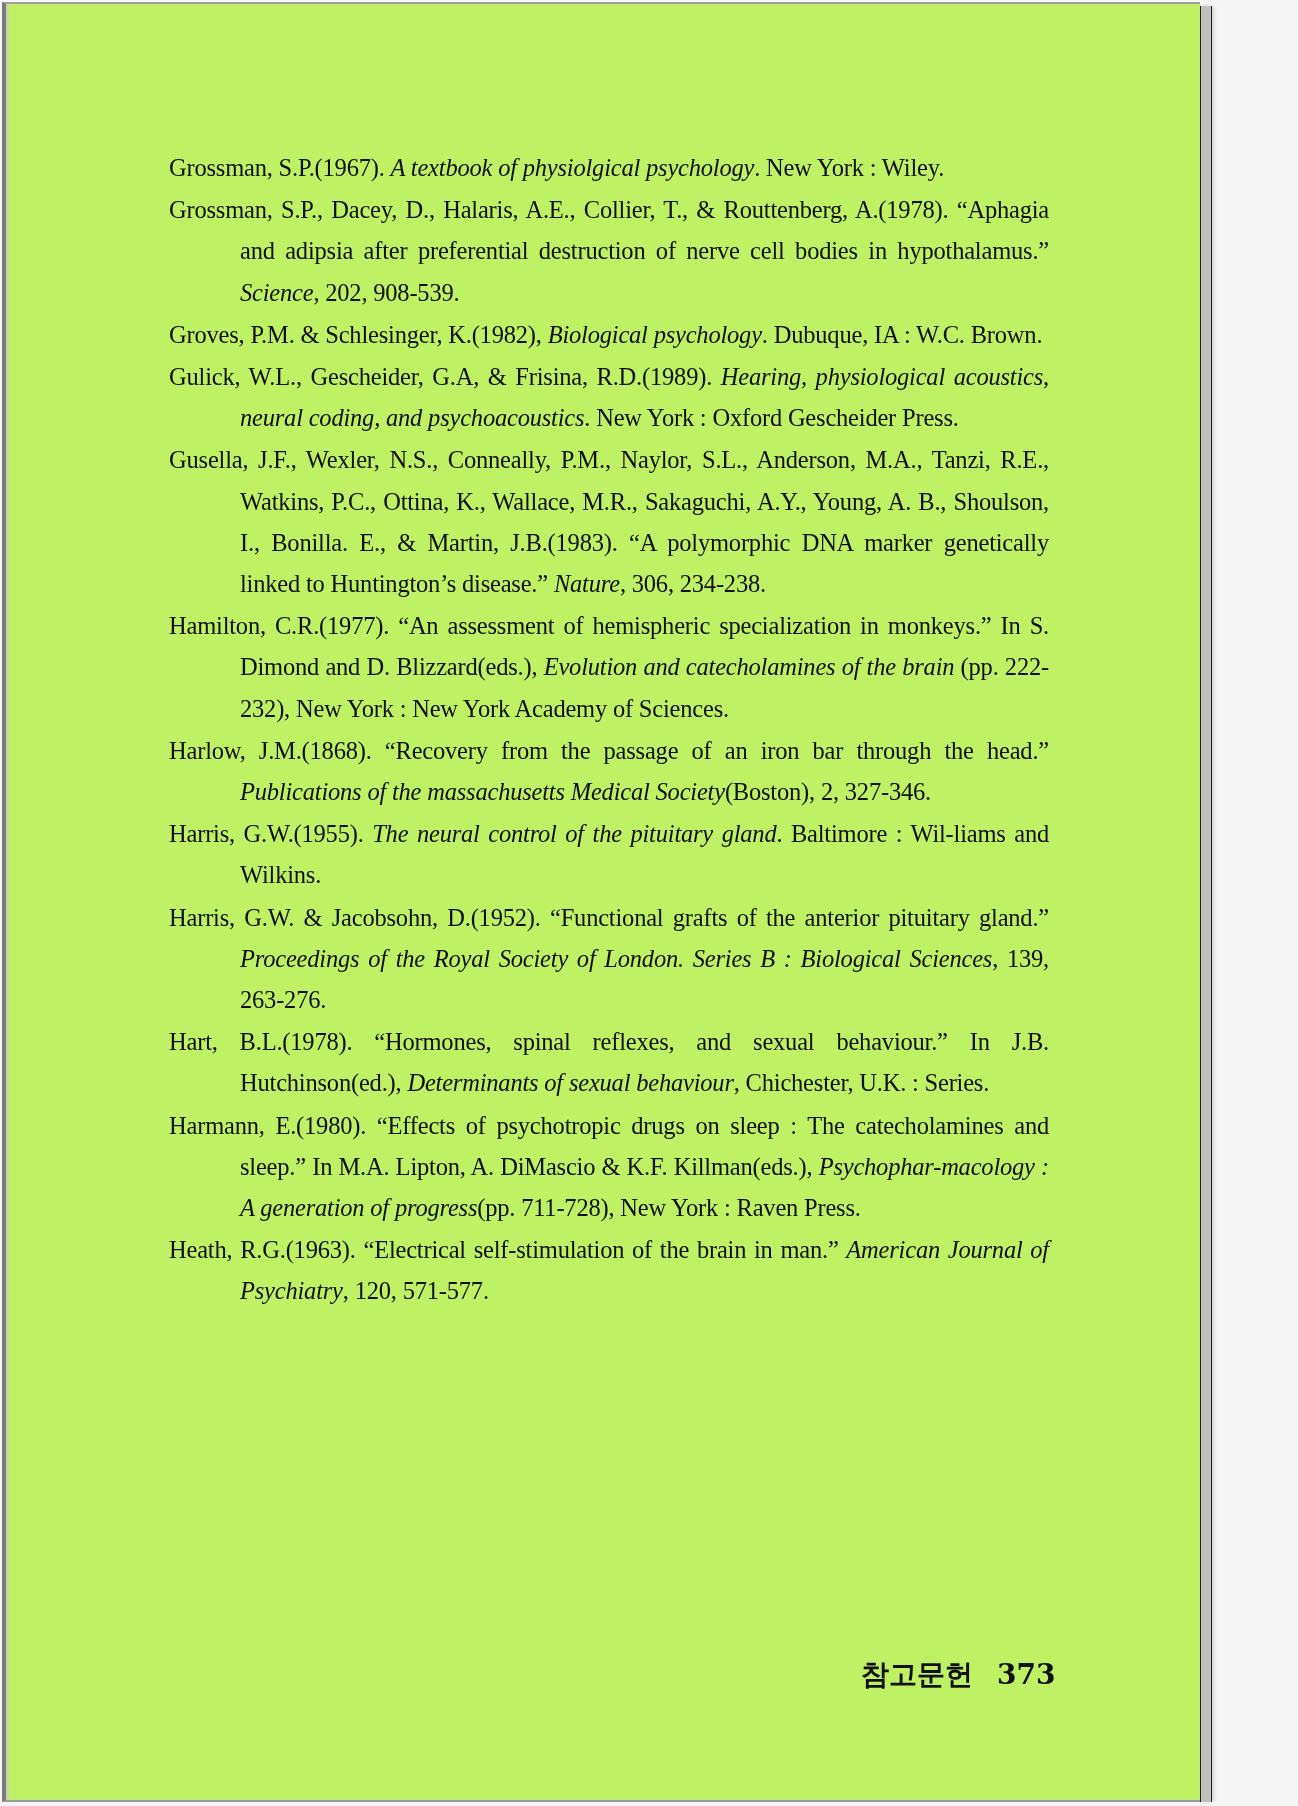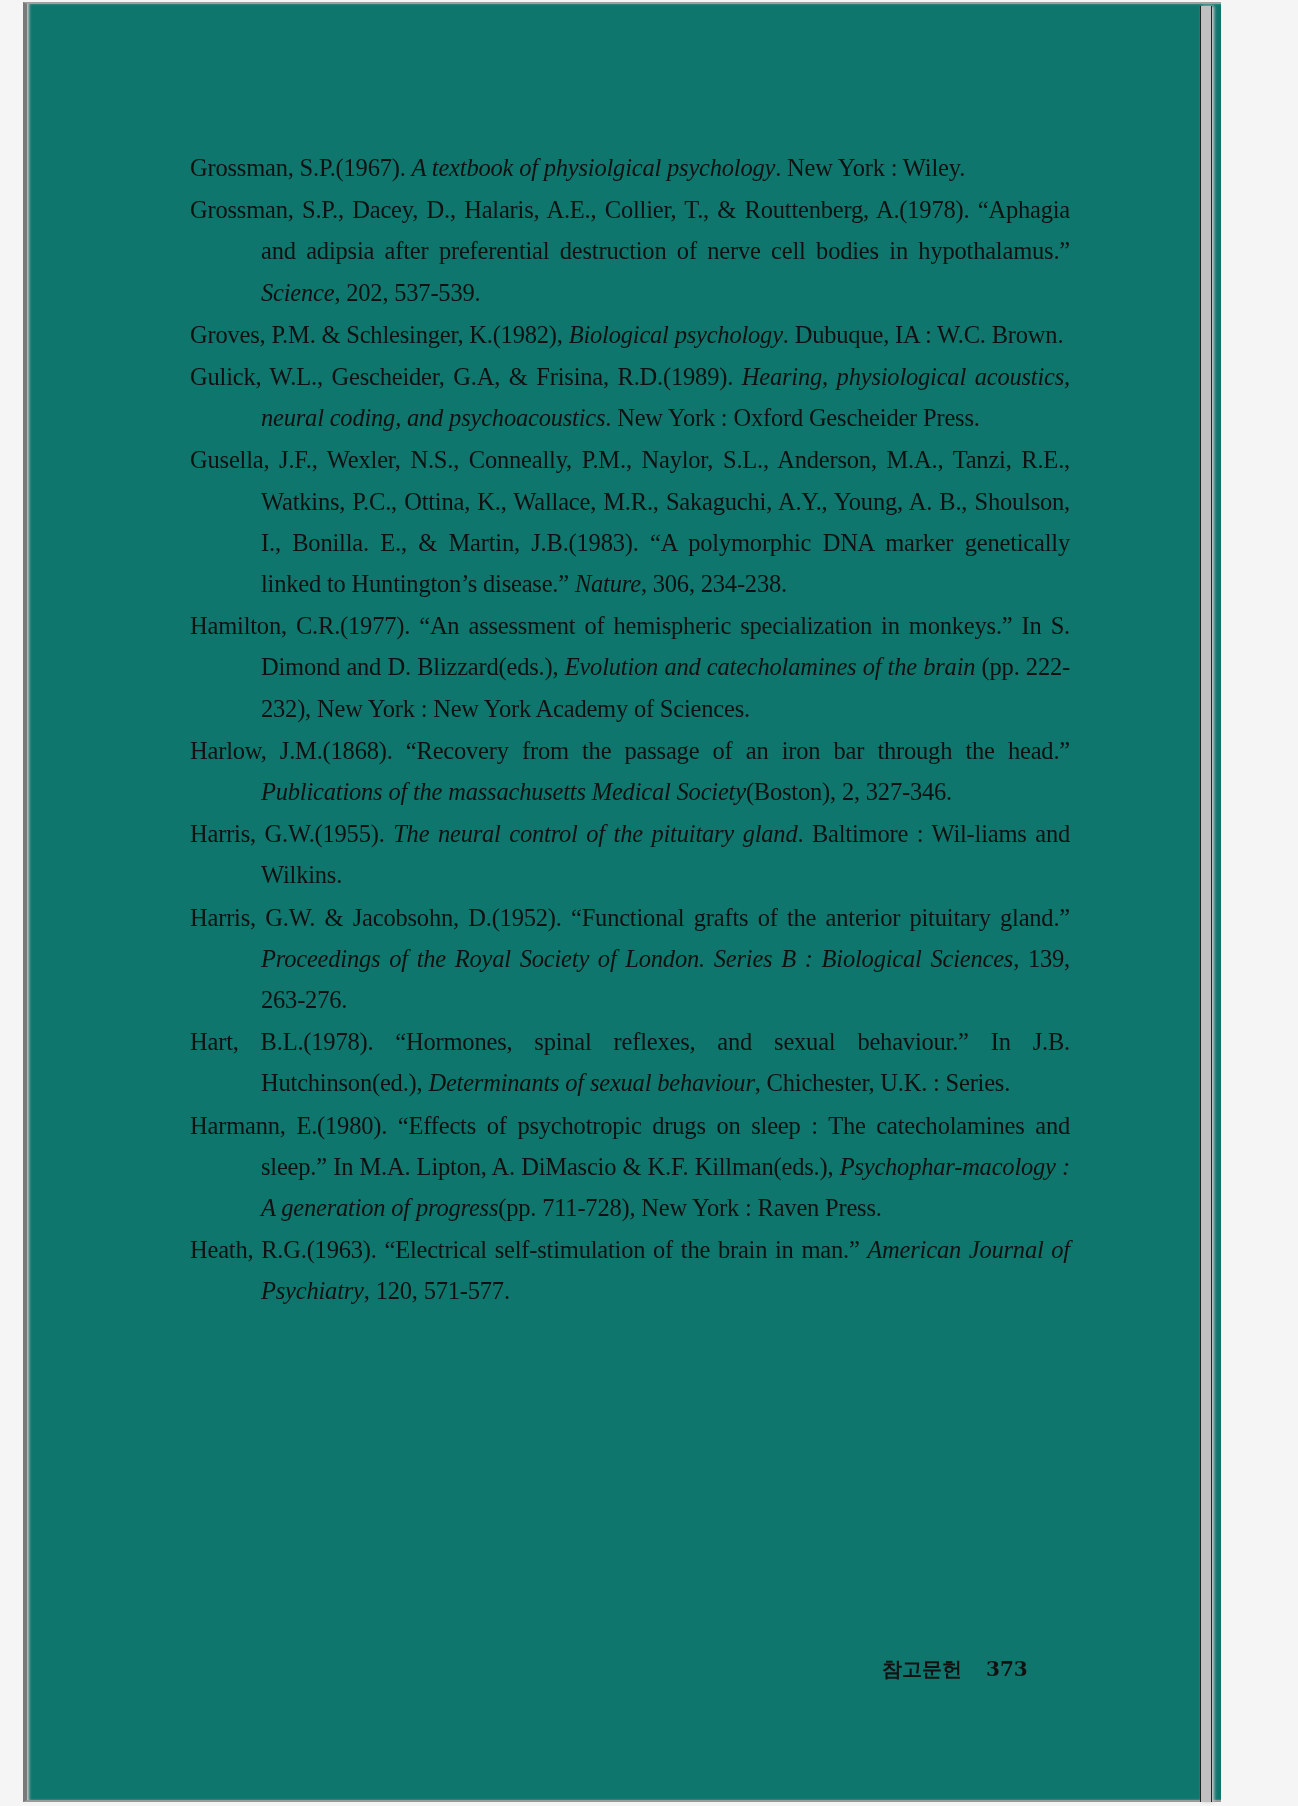--- a/index.html
+++ b/index.html
@@ -15,27 +15,26 @@
       width: 1298px;
       height: 1806px;
       background: #f5f5f5;
     }
     .page {
       position: absolute;
       left: 2px;
       top: 2px;
       width: 1198px;
       height: 1800px;
-      background: #0f766e;
+      background: #bef264;
       border-top: 2px solid #a0a0a0;
       border-left: 4px solid #7a7a7a;
       box-shadow: inset 3px 0 3px -1px #c8c8c8;
       border-bottom: 2px solid #9a9a9a;
       box-sizing: border-box;
-      margin-left: 21px;
     }
     .page-edge {
       position: absolute;
       left: 1200px;
       top: 6px;
       width: 10px;
       height: 1796px;
       background: #c0c0c0;
       border-left: 1px solid #222;
       border-right: 1px solid #222;
@@ -59,36 +58,36 @@
       text-align: justify;
       text-align-last: left;
     }
     .ref i { font-style: italic; }
     .footer {
       position: absolute;
       left: 855px;
       top: 1652px;
       font-family: "DejaVu Sans", "Liberation Sans", sans-serif;
       font-weight: bold;
-      font-size: 20px;
+      font-size: 28px;
       color: #111;
       white-space: nowrap;
     }
     .footer .pg { margin-left: 24px; font-family: "DejaVu Serif", serif; }
   </style>
 </head>
 <body>
 
 <div class="viewer">
   <div class="page">
     <div class="refs">
 
       <p class="ref"><span>Grossman, S.P.(1967).</span> <i>A textbook of physiolgical psychology</i><span>. New York : Wiley.</span></p>
 
-      <p class="ref"><span>Grossman, S.P., Dacey, D., Halaris, A.E., Collier, T., &amp; Routtenberg, A.(1978).</span> <span>“Aphagia and adipsia after preferential destruction of nerve cell bodies in hypothalamus.”</span> <i>Science</i><span>, 202, 537-539.</span></p>
+      <p class="ref"><span>Grossman, S.P., Dacey, D., Halaris, A.E., Collier, T., &amp; Routtenberg, A.(1978).</span> <span>“Aphagia and adipsia after preferential destruction of nerve cell bodies in hypothalamus.”</span> <i>Science</i><span>, 202, 908-539.</span></p>
 
       <p class="ref"><span>Groves, P.M. &amp; Schlesinger, K.(1982),</span> <i>Biological psychology</i><span>. Dubuque, IA : W.C. Brown.</span></p>
 
       <p class="ref"><span>Gulick, W.L., Gescheider, G.A, &amp; Frisina, R.D.(1989).</span> <i>Hearing, physiological acoustics, neural coding, and psychoacoustics</i><span>. New York : Oxford Gescheider Press.</span></p>
 
       <p class="ref"><span>Gusella, J.F., Wexler, N.S., Conneally, P.M., Naylor, S.L., Anderson, M.A., Tanzi, R.E., Watkins, P.C., Ottina, K., Wallace, M.R., Sakaguchi, A.Y., Young, A. B., Shoulson, I., Bonilla. E., &amp; Martin, J.B.(1983).</span> <span>“A polymorphic DNA marker genetically linked to Huntington’s disease.”</span> <i>Nature</i><span>, 306, 234-238.</span></p>
 
       <p class="ref"><span>Hamilton, C.R.(1977).</span> <span>“An assessment of hemispheric specialization in monkeys.” In S. Dimond and D. Blizzard(eds.),</span> <i>Evolution and catecholamines of the brain</i><span> (pp. 222-232), New York : New York Academy of Sciences.</span></p>
 
       <p class="ref"><span>Harlow, J.M.(1868).</span> <span>“Recovery from the passage of an iron bar through the head.”</span> <i>Publications of the massachusetts Medical Society</i><span>(Boston), 2, 327-346.</span></p>

